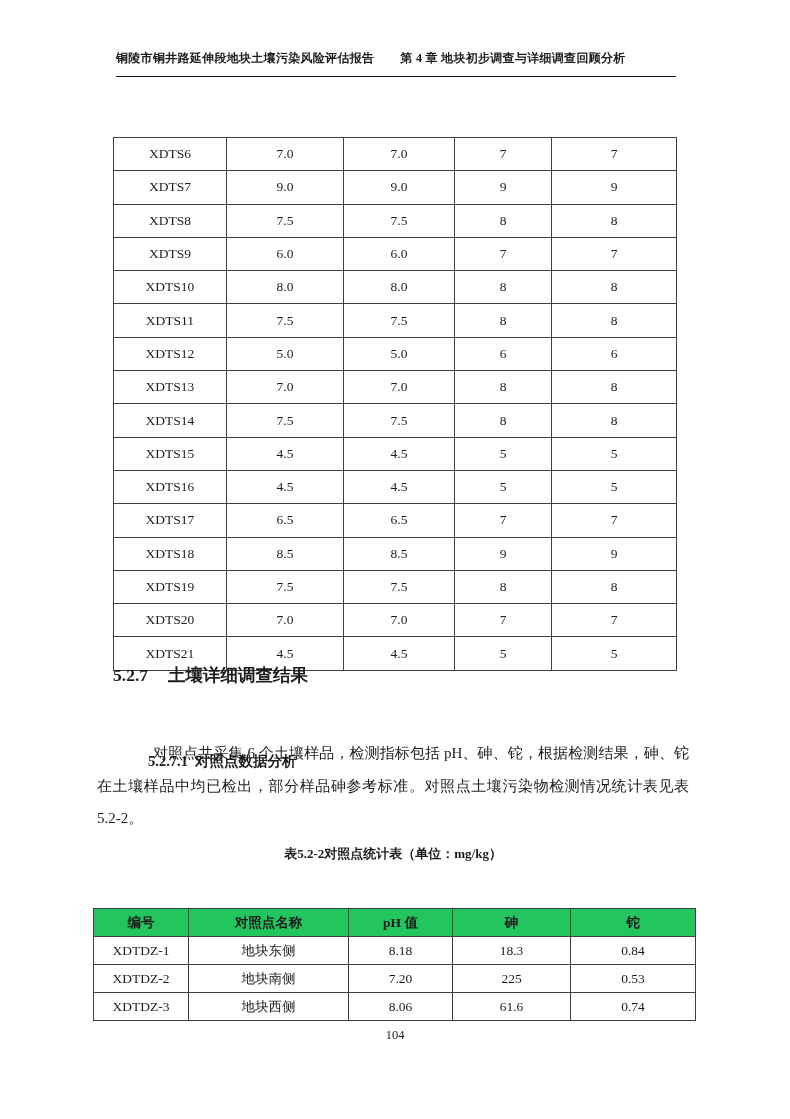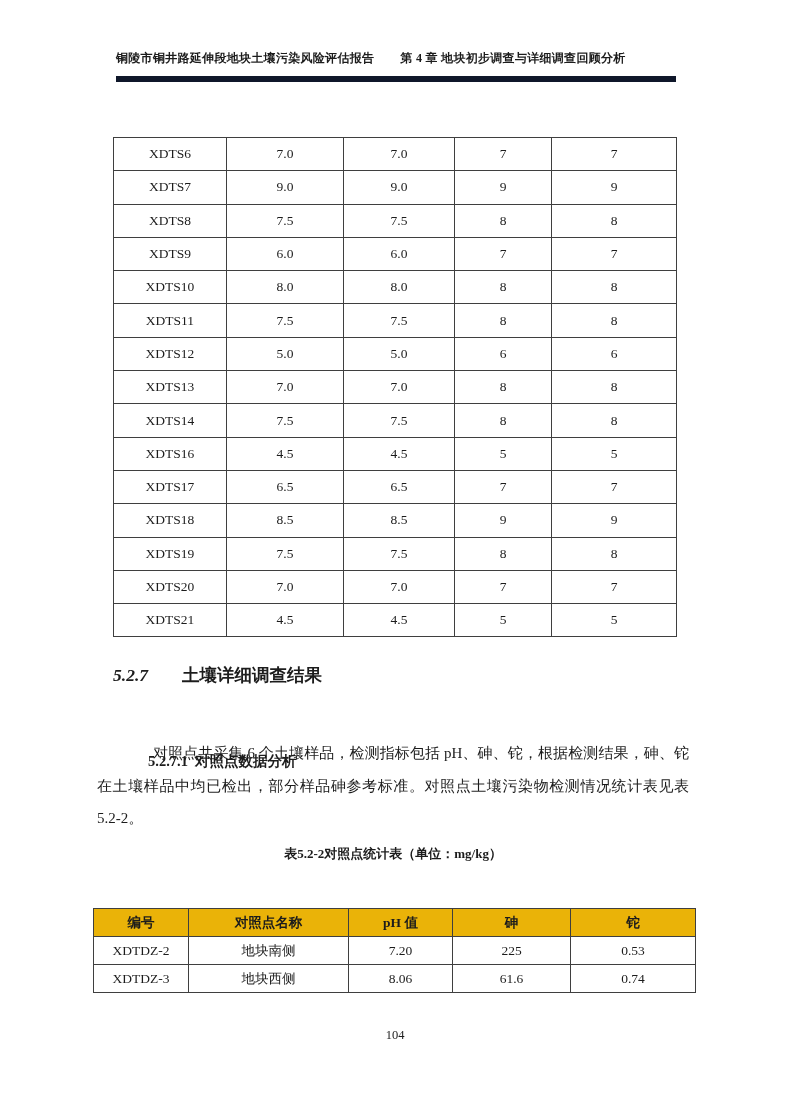--- a/index.html
+++ b/index.html
@@ -10,40 +10,40 @@
     font-family:"Liberation Serif","DejaVu Serif",serif;
     color:#1c1c1c;
     overflow:hidden;
   }
 
   
   .running-header {
     position:absolute; top:50px; left:116px; width:560px;
     display:flex; gap:26px; white-space:nowrap;
     font-size:12px; font-weight:600; letter-spacing:0.3px;
-    border-bottom:6px solid #0f172a; padding-bottom:9px;
+    border-bottom:1px solid #0f172a; padding-bottom:9px;
   }
 
   
   table { border-collapse:collapse; table-layout:fixed;margin-top:40px; }
   .t1 {
     position:absolute; top:97px; left:113px; width:563px;
     font-size:13.5px;
   }
   .t1 td {
     border:1px solid #3f3f3f; height:32.3px;
     text-align:center; vertical-align:middle; padding:0;
   }
 
   
   .sec-heading {
     position:absolute; top:663px; left:113px;
     font-size:17.5px; font-weight:bold;
   }
-  .sec-heading .num { margin-right:34px;font-style:italic; }
+  .sec-heading .num { margin-right:20px; }
   .subsec-heading {
     position:absolute; top:712px; left:148px;
     font-size:14.5px; font-weight:bold;margin-top:40px;
   }
   .subsec-heading .num { margin-right:7px; }
 
   
   .body-par {
     position:absolute; top:737px; left:97px; width:592px;
     font-size:15px; line-height:32.5px;
@@ -59,21 +59,21 @@
   
   .t2 {
     position:absolute; top:868px; left:93px; width:602px;
     font-size:13.5px;
   }
   .t2 th, .t2 td {
     border:1px solid #3f3f3f; height:27px;
     text-align:center; vertical-align:middle; padding:0;
     font-weight:normal;
   }
-  .t2 thead th { background:#eab308; font-weight:bold; }
+  .t2 thead th { background:#22c55e; font-weight:bold; }
 
   
   .page-footer {
     position:absolute; top:1028px; left:0; width:790px;
     text-align:center; font-size:12.5px;
   }
 </style>
 </head>
 <body>
 
@@ -150,20 +150,27 @@
           <td>8</td>
         </tr>
       <tr>
           <td>XDTS14</td>
           <td>7.5</td>
           <td>7.5</td>
           <td>8</td>
           <td>8</td>
         </tr>
       <tr>
+          <td>XDTS15</td>
+          <td>4.5</td>
+          <td>4.5</td>
+          <td>5</td>
+          <td>5</td>
+        </tr>
+      <tr>
           <td>XDTS16</td>
           <td>4.5</td>
           <td>4.5</td>
           <td>5</td>
           <td>5</td>
         </tr>
       <tr>
           <td>XDTS17</td>
           <td>6.5</td>
           <td>6.5</td>
@@ -225,20 +232,27 @@
       <tr>
         <th>编号</th>
         <th>对照点名称</th>
         <th>pH 值</th>
         <th>砷</th>
         <th>铊</th>
       </tr>
     </thead>
     <tbody>
       <tr>
+          <td>XDTDZ-1</td>
+          <td>地块东侧</td>
+          <td>8.18</td>
+          <td>18.3</td>
+          <td>0.84</td>
+        </tr>
+      <tr>
           <td>XDTDZ-2</td>
           <td>地块南侧</td>
           <td>7.20</td>
           <td>225</td>
           <td>0.53</td>
         </tr>
       <tr>
           <td>XDTDZ-3</td>
           <td>地块西侧</td>
           <td>8.06</td>

